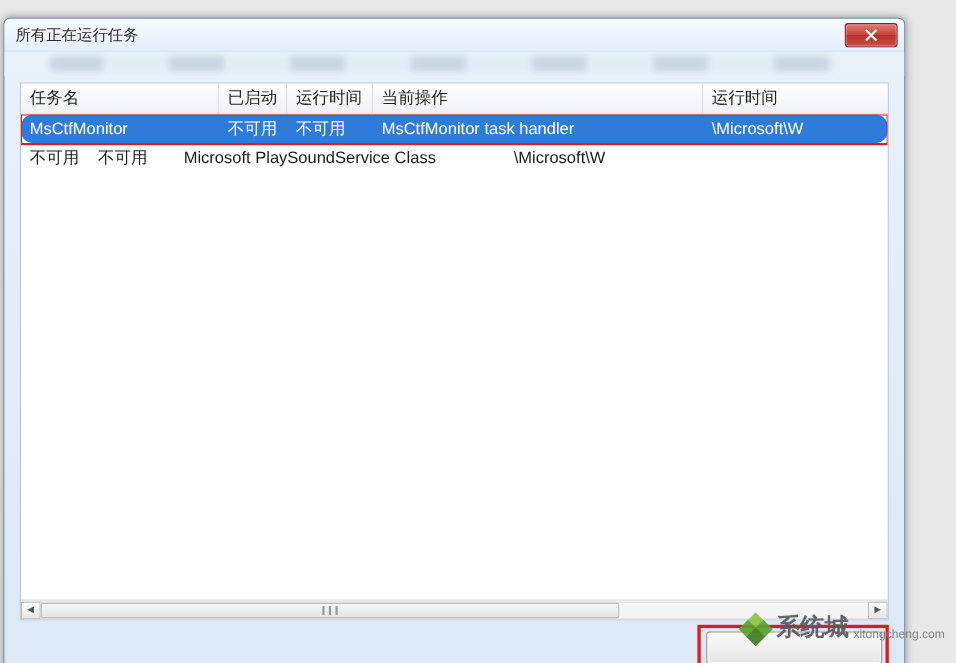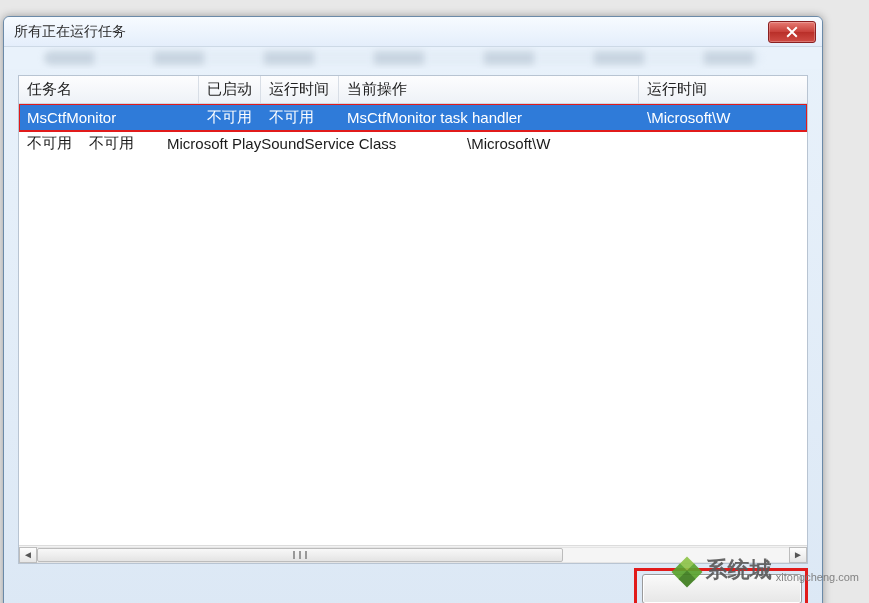--- a/index.html
+++ b/index.html
@@ -99,20 +99,21 @@
     overflow: hidden;
     position: relative;
   }
   .row {
     display: flex;
     height: 26px;
     font-size: 15px;
     color: #1a1a1a;
     align-items: center;
     white-space: nowrap;
+    border-radius: 11px;
   }
   .row .cell { padding: 0 8px; overflow: hidden; }
   .row.selected {
     background: #2f7bd9;
     color: #fff;
   }
   .highlight-box-row {
     position: absolute;
     border: 2px solid #e11b1b;
     pointer-events: none;

